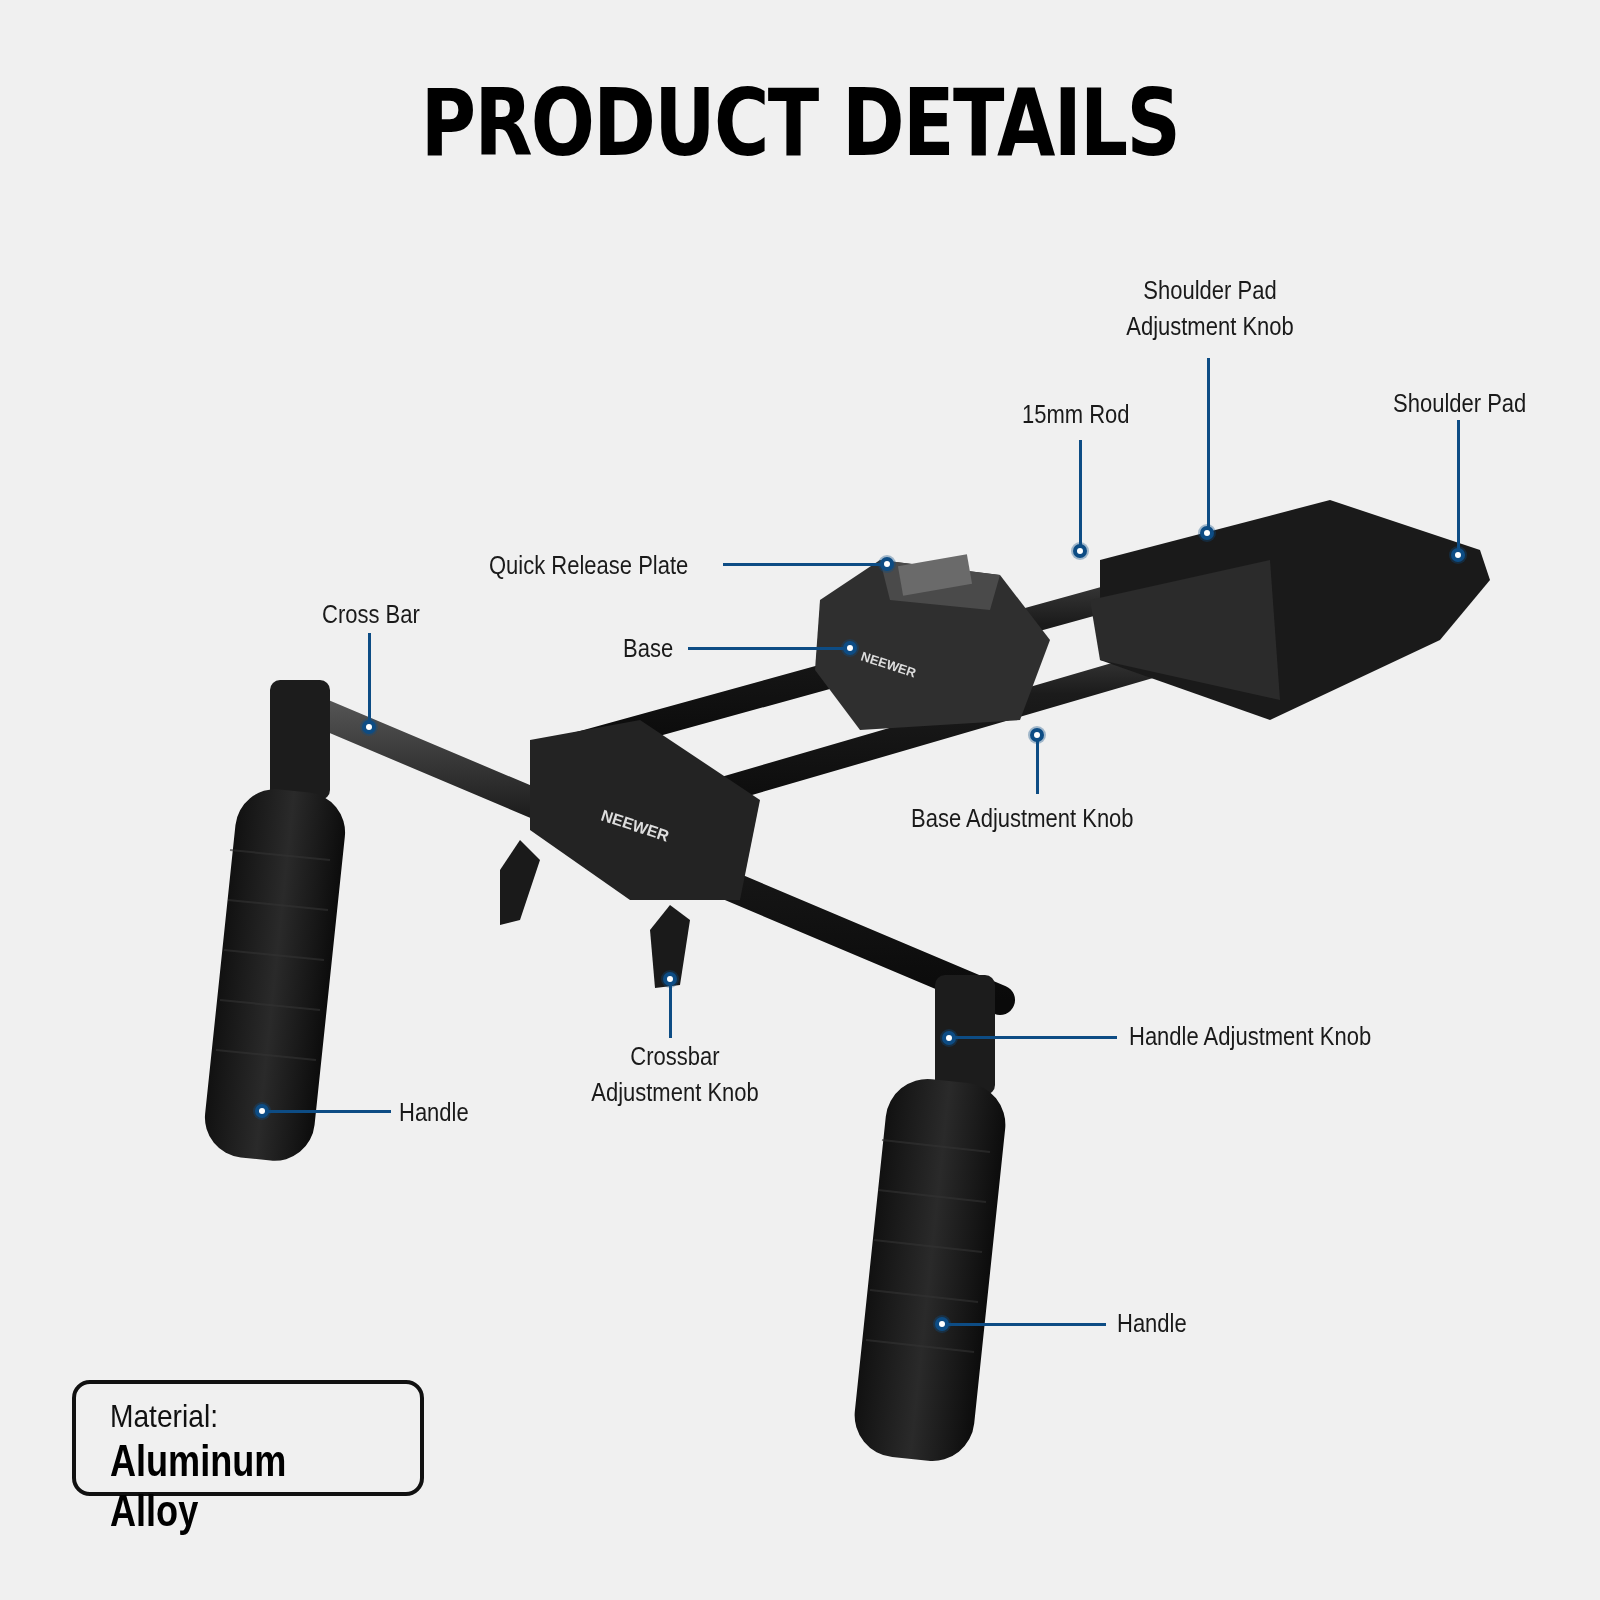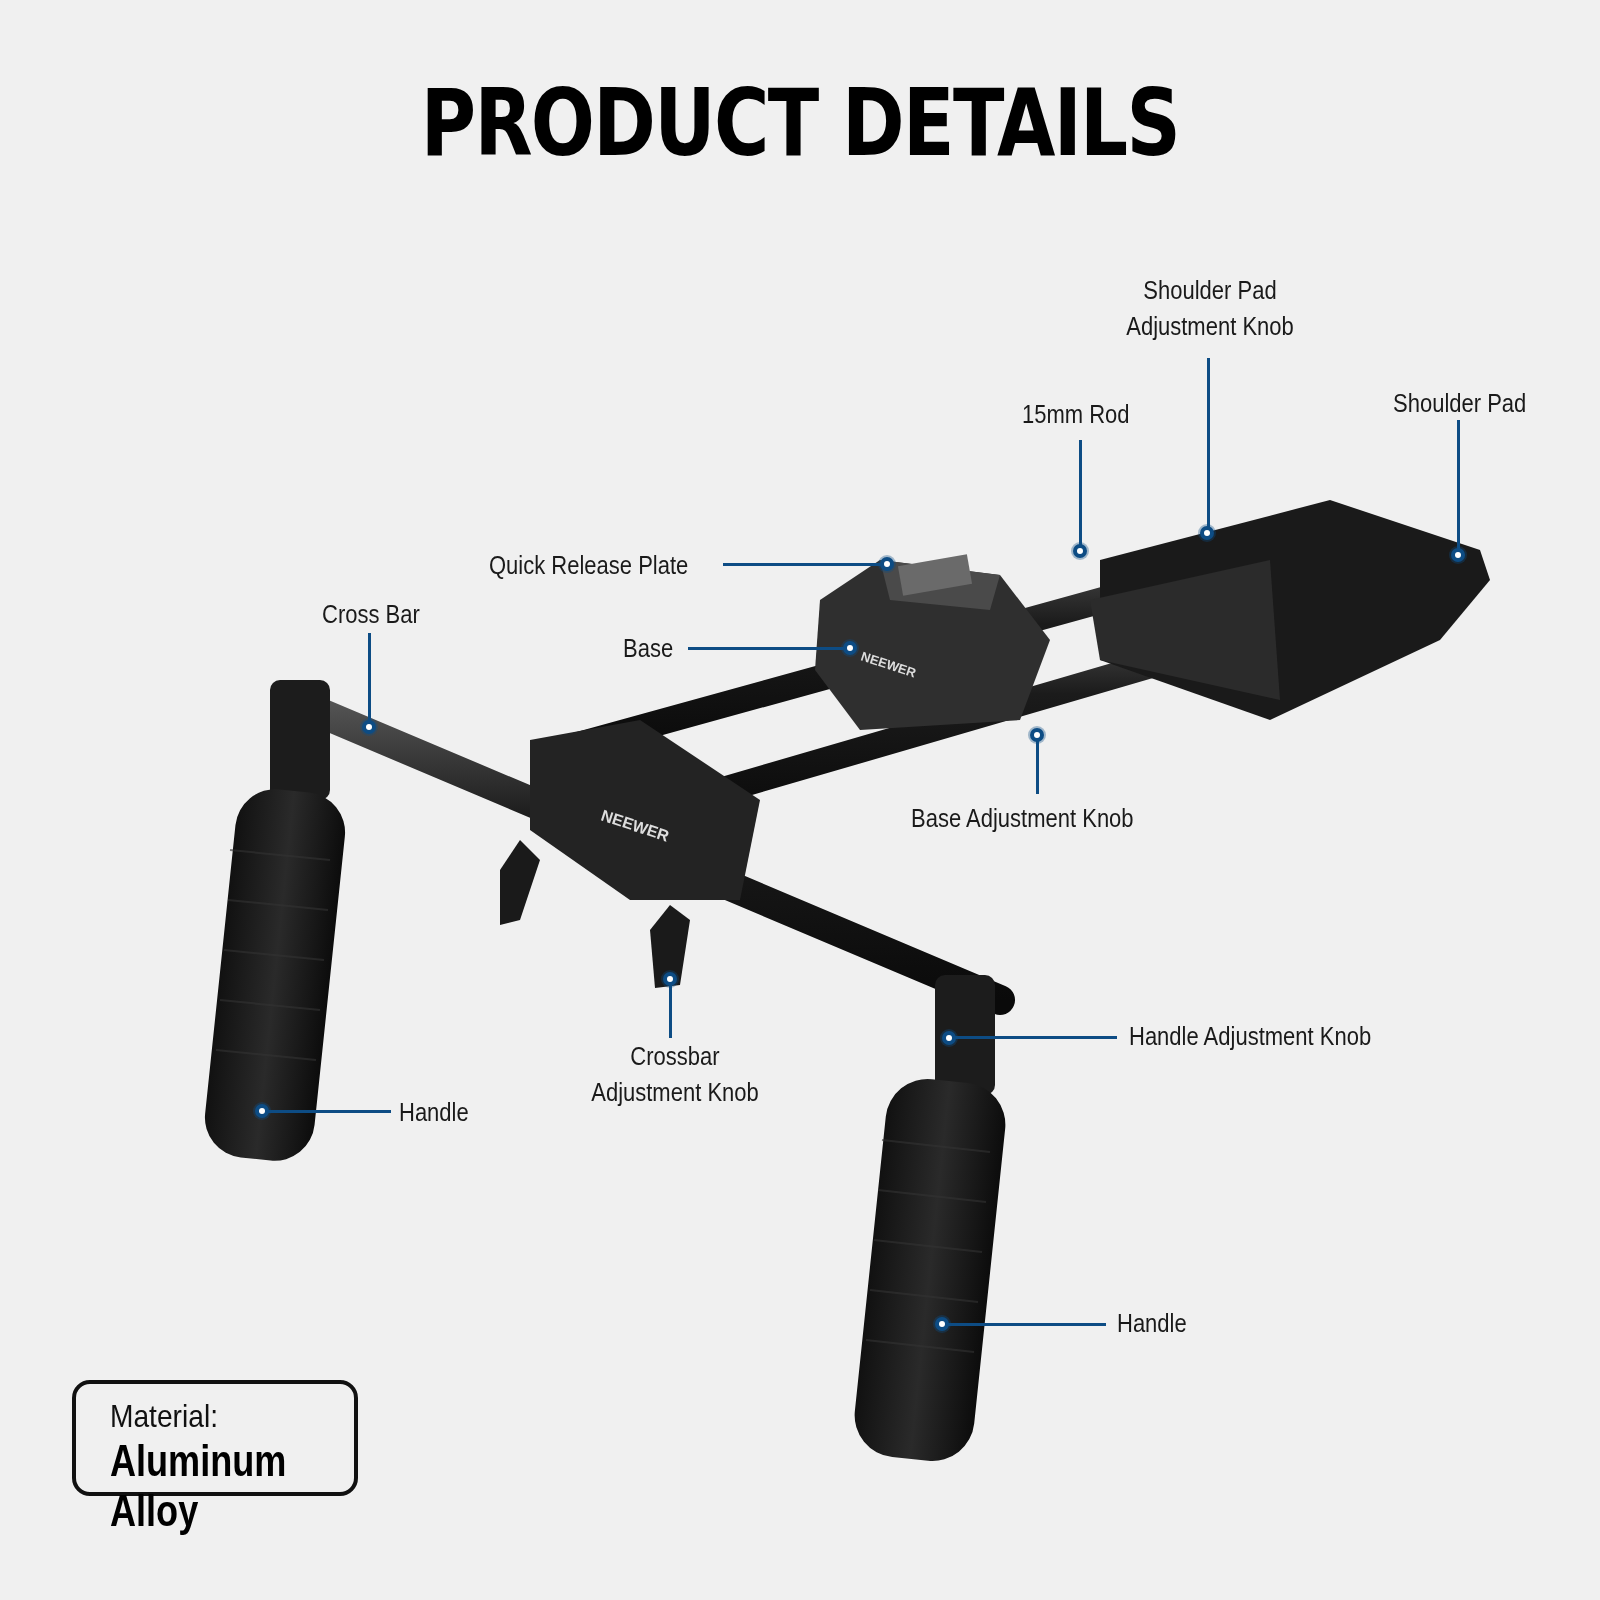--- a/index.html
+++ b/index.html
@@ -4,21 +4,21 @@
 <style>
   html,body{margin:0;padding:0;}
   body{width:1600px;height:1600px;background:#f0f0f0;position:relative;overflow:hidden;font-family:"Liberation Sans",sans-serif;color:#111;}
   .title{position:absolute;top:70px;left:0;width:1600px;text-align:center;font-size:92px;font-weight:bold;letter-spacing:-2px;transform:scaleX(0.82);transform-origin:center;color:#000;font-family:"DejaVu Sans",sans-serif;}
   .label{position:absolute;font-size:25px;color:#1a1a1a;line-height:36px;white-space:nowrap;font-family:"Liberation Sans",sans-serif;transform:scaleX(0.88);transform-origin:left center;}
   .label.center{text-align:center;transform-origin:center center;}
   .line{position:absolute;background:#0d4c84;}
   .dot{position:absolute;width:14px;height:14px;border-radius:50%;background:#0d4c84;box-shadow:0 0 0 2px rgba(13,76,132,0.35);}
   .dot::after{content:"";position:absolute;left:4px;top:4px;width:6px;height:6px;border-radius:50%;background:#fff;}
   .product{position:absolute;left:0;top:0;width:1600px;height:1600px;}
-  .material-box{position:absolute;left:72px;top:1380px;width:286px;height:116px;border:4px solid #111;border-radius:18px;box-sizing:border-box;background:#f0f0f0;}
+  .material-box{position:absolute;left:72px;top:1380px;width:352px;height:116px;border:4px solid #111;border-radius:18px;box-sizing:border-box;background:#f0f0f0;}
   .material-label{position:absolute;left:34px;top:14px;font-size:32px;color:#111;transform:scaleX(0.88);transform-origin:left;}
   .material-value{position:absolute;left:34px;top:52px;font-size:44px;font-weight:bold;color:#000;transform:scaleX(0.82);transform-origin:left;}
 </style>
 </head>
 <body>
 
 <div class="title">PRODUCT DETAILS</div>
 
 <svg class="product" viewBox="0 0 1600 1600">
   <defs>

